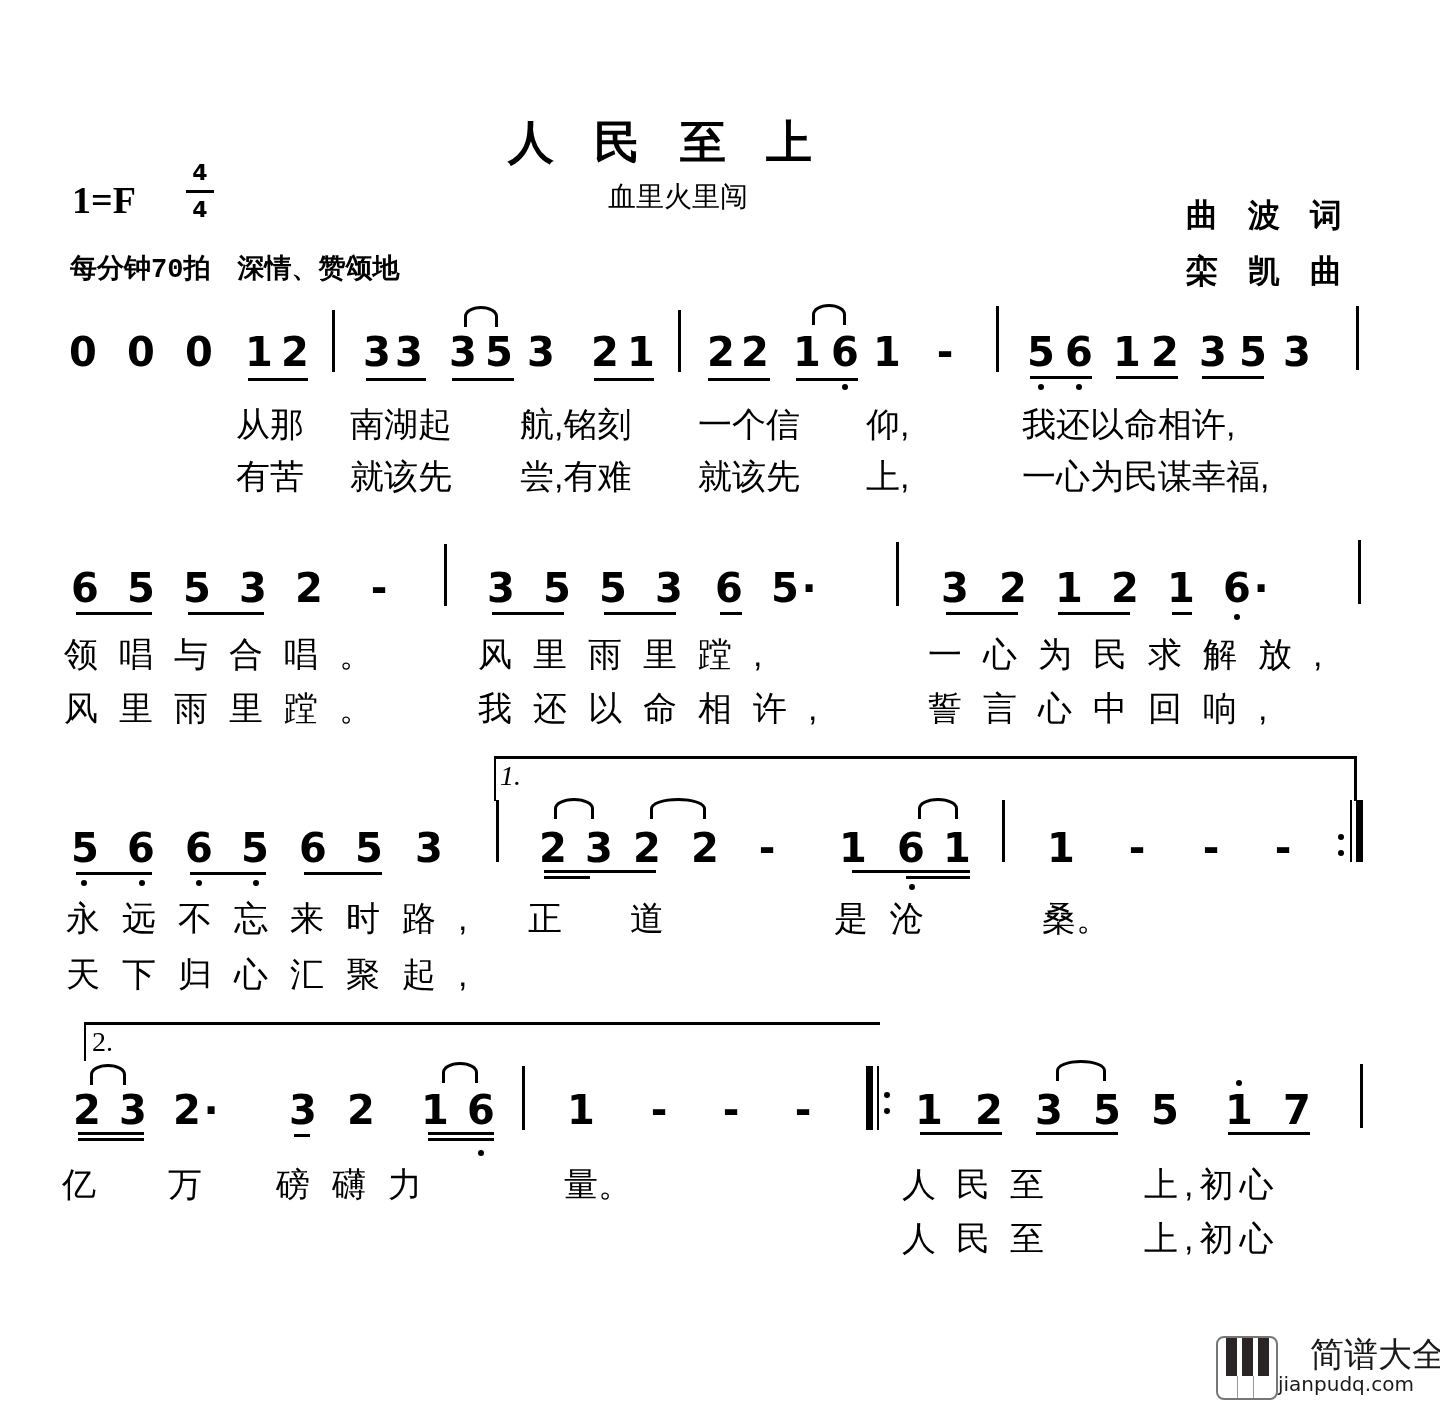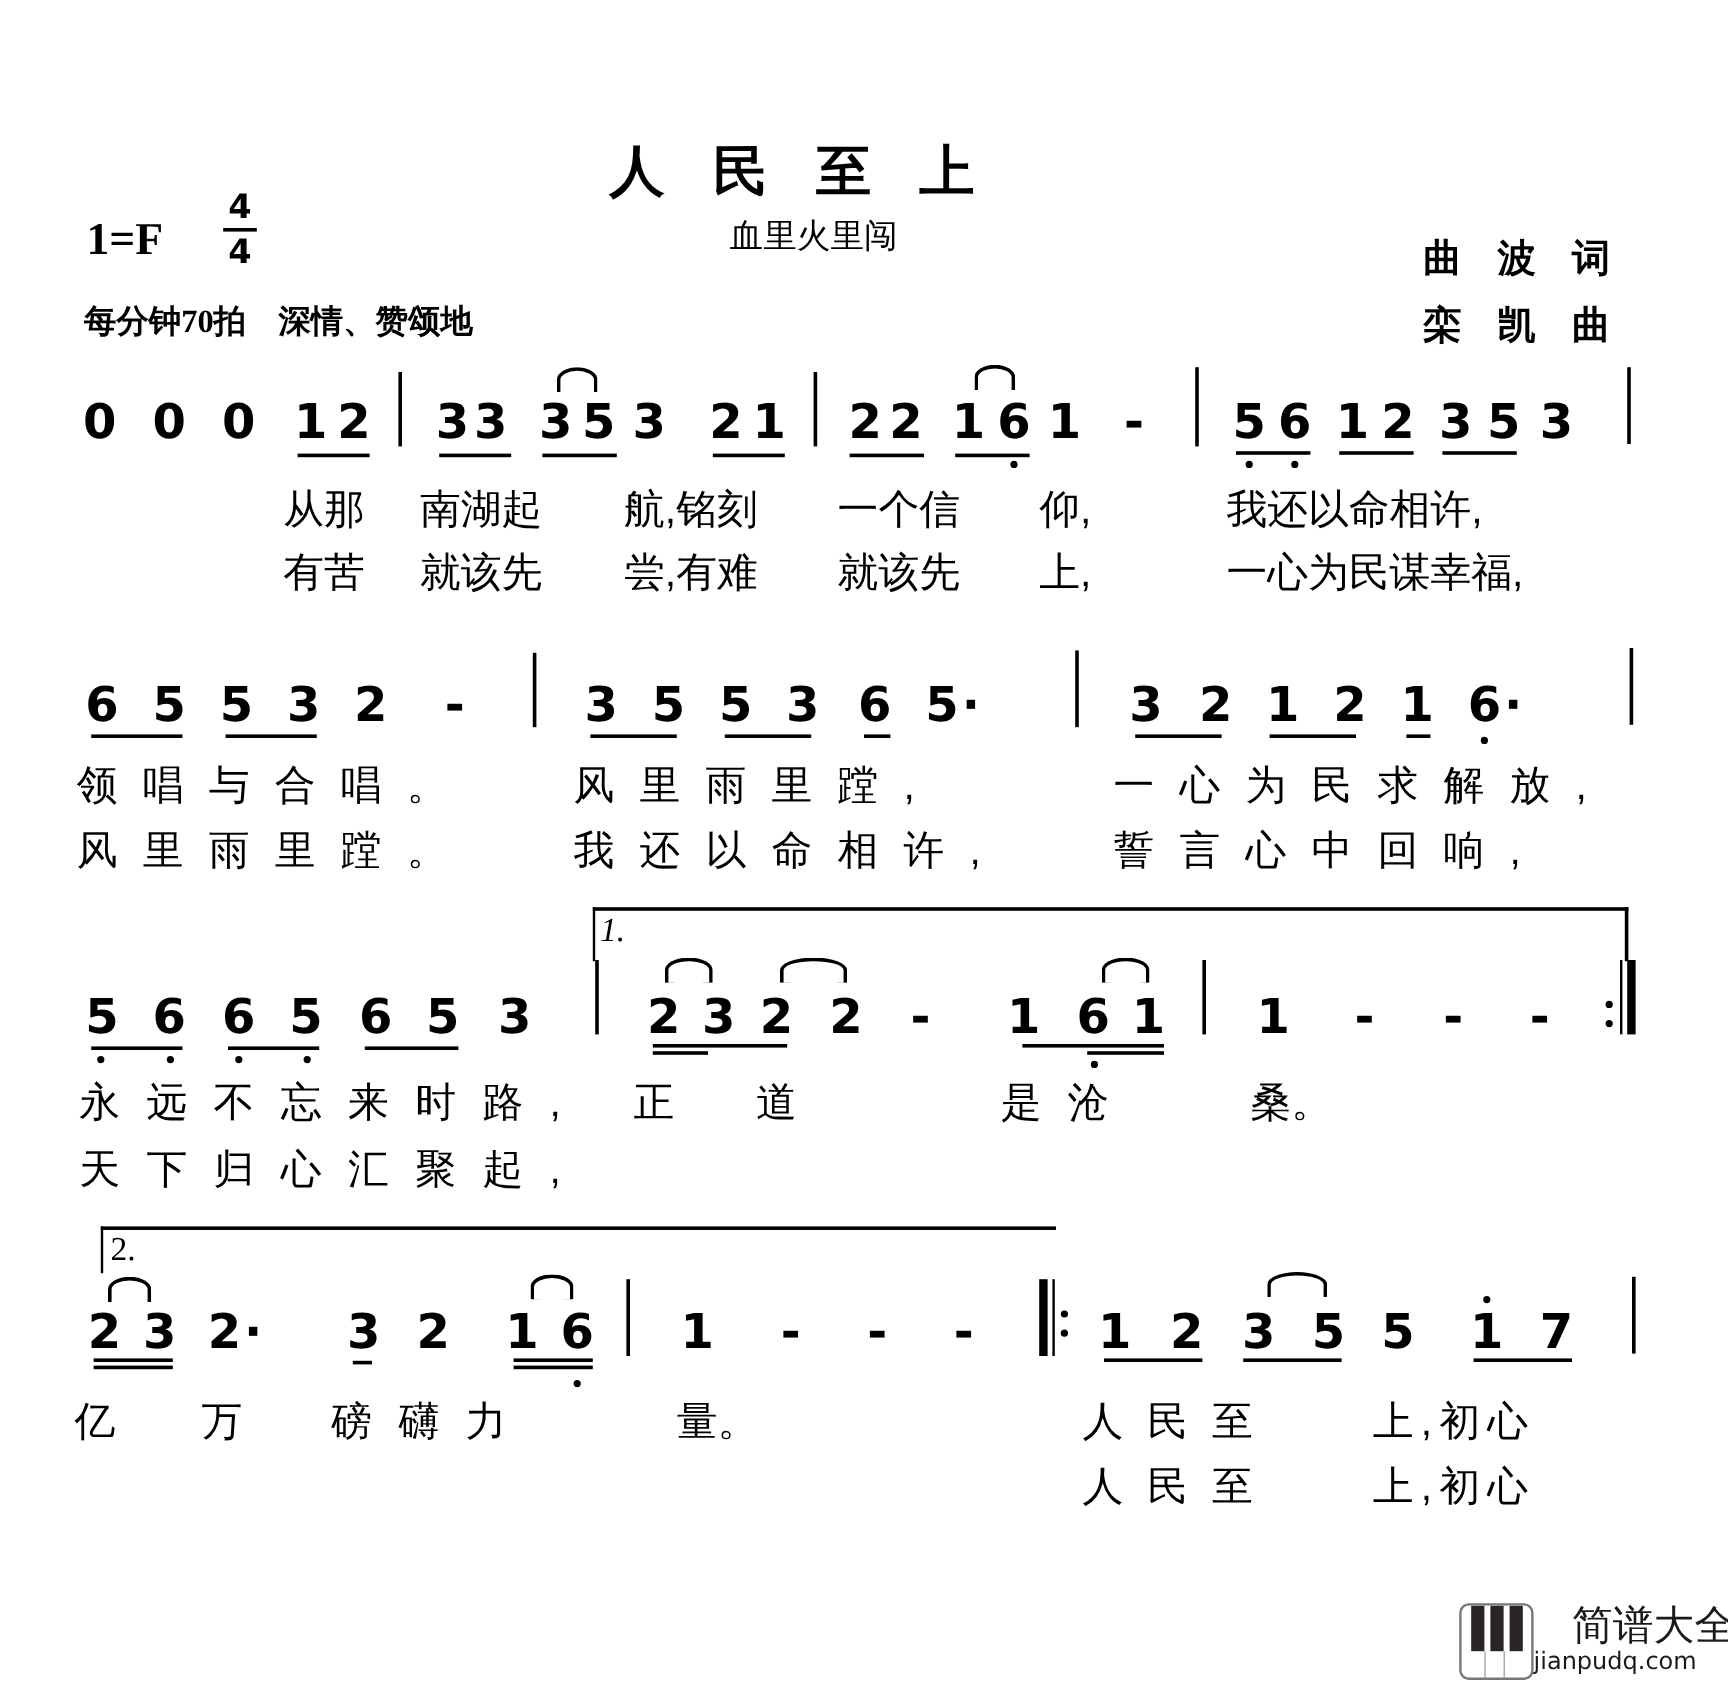--- a/index.html
+++ b/index.html
@@ -1,23 +1,23 @@
 <!DOCTYPE html>
 <html><head>
 <meta charset="utf-8">
 <style>
   html, body { margin: 0; padding: 0; background: #ffffff; }
   body { width: 1440px; height: 1402px; position: relative; overflow: hidden; color: #000; }
   .abs { position: absolute; }
   .title { font-family: "DejaVu Serif", serif; font-size: 46px; font-weight: bold; letter-spacing: 40px; top: 68px; left: 508px; white-space: nowrap; margin-top: 44px; }
   .key { font-family: "Liberation Serif", serif; font-weight: bold; font-size: 38px; top: 178px; left: 72px; }
-  .ts { font-family: "DejaVu Sans", sans-serif; font-weight: bold; font-size: 28px; left: 186px; top: 158px; width: 28px; text-align: center; line-height: 30px; }
+  .ts { font-family: "DejaVu Sans", sans-serif; font-weight: bold; font-size: 22px; left: 186px; top: 158px; width: 28px; text-align: center; line-height: 30px; }
   .ts .bar { display: block; height: 3px; background: #000; margin: 2px 0; }
   .subtitle { font-family: "DejaVu Sans", sans-serif; font-size: 28px; top: 178px; left: 608px; }
-  .tempo { font-family: Liberation Serif, serif; font-weight: bold; font-size: 27px; top: 250px; left: 70px; white-space: nowrap; }
+  .tempo { font-family: Liberation Mono, monospace; font-weight: bold; font-size: 27px; top: 250px; left: 70px; white-space: nowrap; }
   .credit { font-family: "DejaVu Serif", serif; font-weight: bold; font-size: 32px; letter-spacing: 30px; left: 1186px; white-space: nowrap; }
   .n { font-family: "DejaVu Sans", sans-serif; font-weight: bold; font-size: 40px; position: absolute; width: 30px; text-align: center; line-height: 44px; }
   .ul { position: absolute; height: 3px; background: #000; }
   .dot { position: absolute; width: 6px; height: 6px; border-radius: 50%; background: #000; }
   .bl { position: absolute; width: 3px; background: #000; }
   .tie { position: absolute; border: 3px solid #000; border-bottom: none; border-radius: 50% 50% 0 0; height: 18px; }
   .lyr { font-family: Liberation Sans, sans-serif; font-size: 34px; position: absolute; white-space: pre; }
   .volta { position: absolute; border-top: 3px solid #000; border-left: 2px solid #000; }
   .vnum { font-family: "Liberation Serif", serif; font-style: italic; font-size: 28px; position: absolute; }
   .logo { position: absolute; left: 1216px; top: 1336px; width: 222px; height: 62px; }

